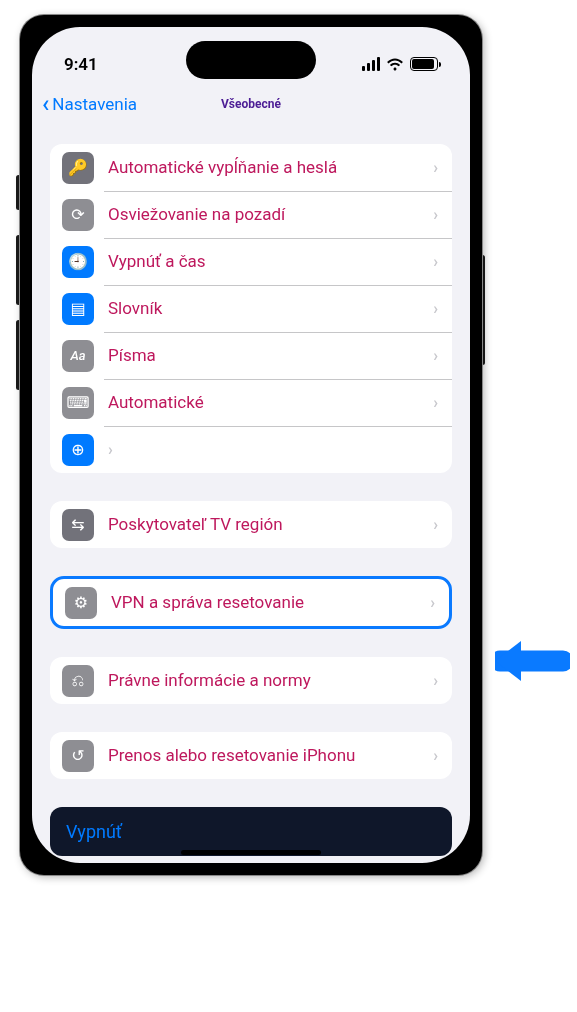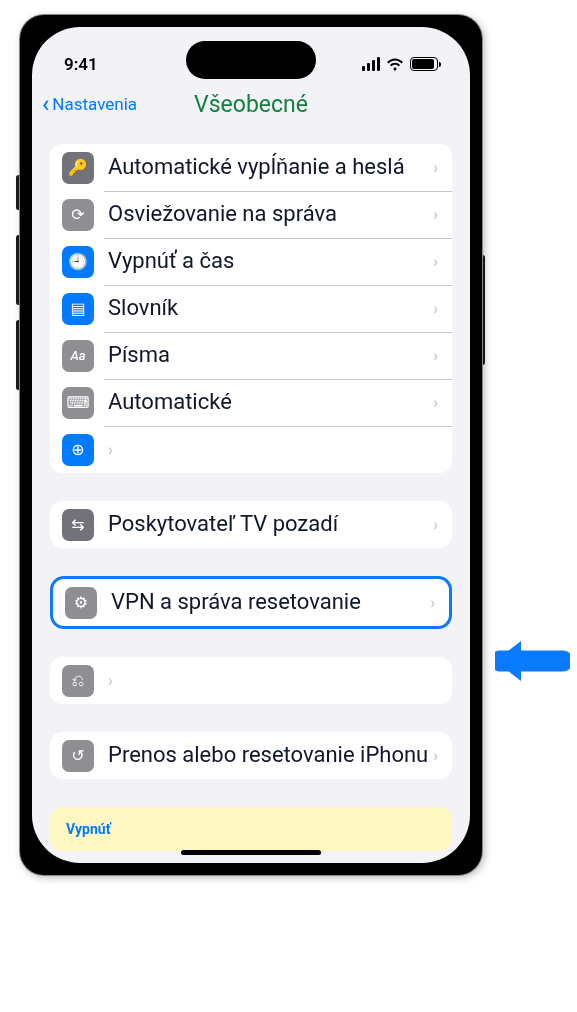--- a/index.html
+++ b/index.html
@@ -124,23 +124,23 @@
     }
     .back-chevron {
       font-size: 24px;
       font-weight: 500;
       line-height: 1;
     }
     .nav-title {
       position: absolute;
       left: 50%;
       transform: translateX(-50%);
-      font-size: 23px;
-      font-weight: 400;
-      color: #15803d;
+      font-size: 12px;
+      font-weight: 700;
+      color: #4c1d95;
     }
     .content {
       padding: 18px 18px 0;
     }
     .group {
       background: #fff;
       border-radius: 12px;
       margin-bottom: 28px;
       overflow: hidden;
     }
@@ -172,39 +172,38 @@
       display: flex;
       align-items: center;
       justify-content: center;
       flex-shrink: 0;
       color: #fff;
       font-size: 16px;
       font-weight: 500;
     }
     .row-label {
       flex: 1;
-      font-size: 22px;
-      color: #0f172a;
+      font-size: 17px;
+      color: #be185d;
       line-height: 1.2;
     }
     .chevron {
       color: #c7c7cc;
       font-size: 16px;
       font-weight: 600;
     }
     .ic-gray { background: #8e8e93; }
     .ic-gray-dark { background: #72727a; }
     .ic-blue { background: #007aff; }
     .link-row {
-      background: #fef9c3;
+      background: #0f172a;
       border-radius: 12px;
       padding: 14px 16px;
       color: #007aff;
-      font-size: 14px;
-      font-weight: bold;
+      font-size: 18px;
     }
     .arrow-callout {
       position: absolute;
       left: 495px;
       top: 638px;
       width: 75px;
       height: 46px;
     }
     .home-indicator {
       position: absolute;
@@ -259,21 +258,21 @@
 
     <div class="content" id="content">
         <div class="group">
           <div class="row">
             <div class="row-icon ic-gray-dark">🔑</div>
             <div class="row-label">Automatické vypĺňanie a heslá</div>
             <div class="chevron">›</div>
           </div>
           <div class="row">
             <div class="row-icon ic-gray">⟳</div>
-            <div class="row-label">Osviežovanie na správa</div>
+            <div class="row-label">Osviežovanie na pozadí</div>
             <div class="chevron">›</div>
           </div>
           <div class="row">
             <div class="row-icon ic-blue">🕘</div>
             <div class="row-label">Vypnúť a čas</div>
             <div class="chevron">›</div>
           </div>
           <div class="row">
             <div class="row-icon ic-blue">▤</div>
             <div class="row-label">Slovník</div>
@@ -290,34 +289,35 @@
             <div class="chevron">›</div>
           </div>
           <div class="row">
             <div class="row-icon ic-blue">⊕</div>
             <div class="chevron">›</div>
           </div>
         </div>
         <div class="group">
           <div class="row">
             <div class="row-icon ic-gray-dark">⇆</div>
-            <div class="row-label">Poskytovateľ TV pozadí</div>
+            <div class="row-label">Poskytovateľ TV región</div>
             <div class="chevron">›</div>
           </div>
         </div>
         <div class="group highlighted">
           <div class="row">
             <div class="row-icon ic-gray">⚙</div>
             <div class="row-label">VPN a správa resetovanie</div>
             <div class="chevron">›</div>
           </div>
         </div>
         <div class="group">
           <div class="row">
             <div class="row-icon ic-gray">⎌</div>
+            <div class="row-label">Právne informácie a normy</div>
             <div class="chevron">›</div>
           </div>
         </div>
         <div class="group">
           <div class="row">
             <div class="row-icon ic-gray">↺</div>
             <div class="row-label">Prenos alebo resetovanie iPhonu</div>
             <div class="chevron">›</div>
           </div>
         </div>

